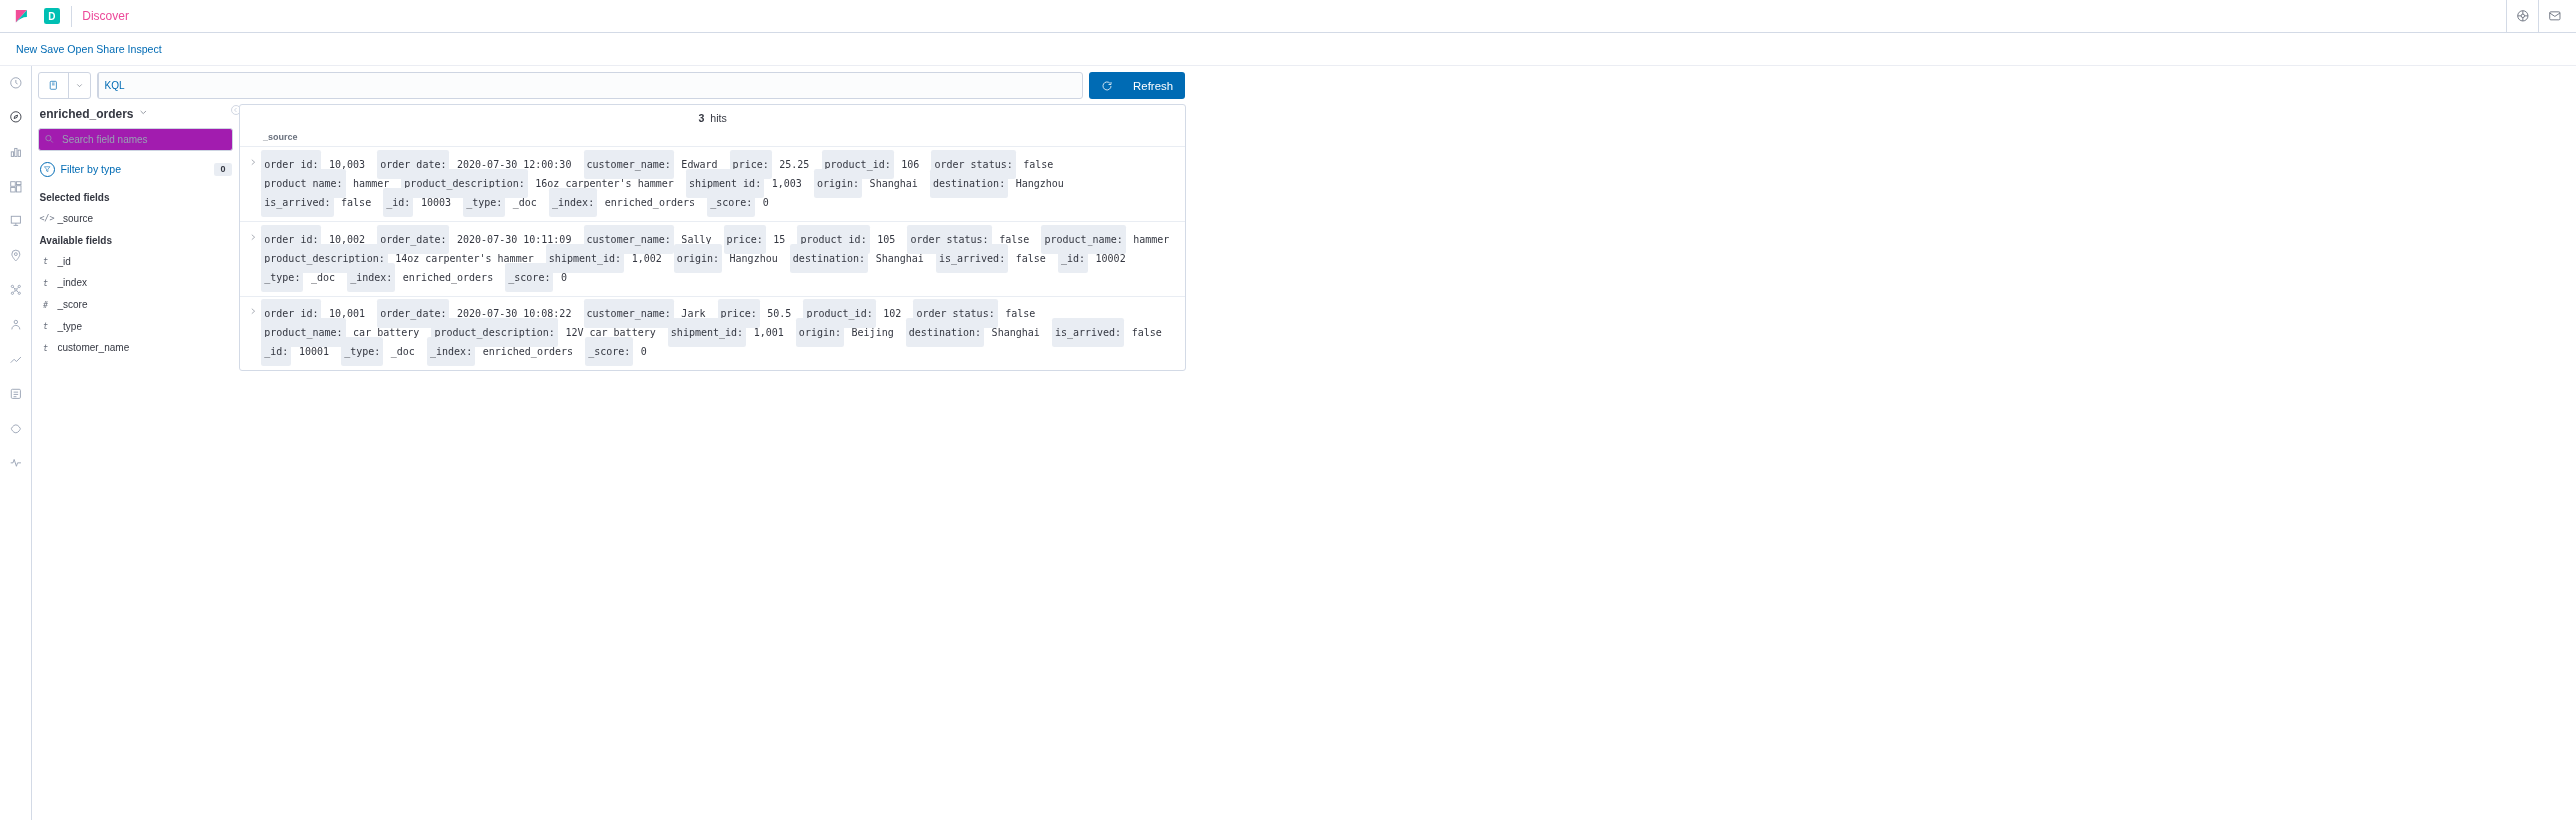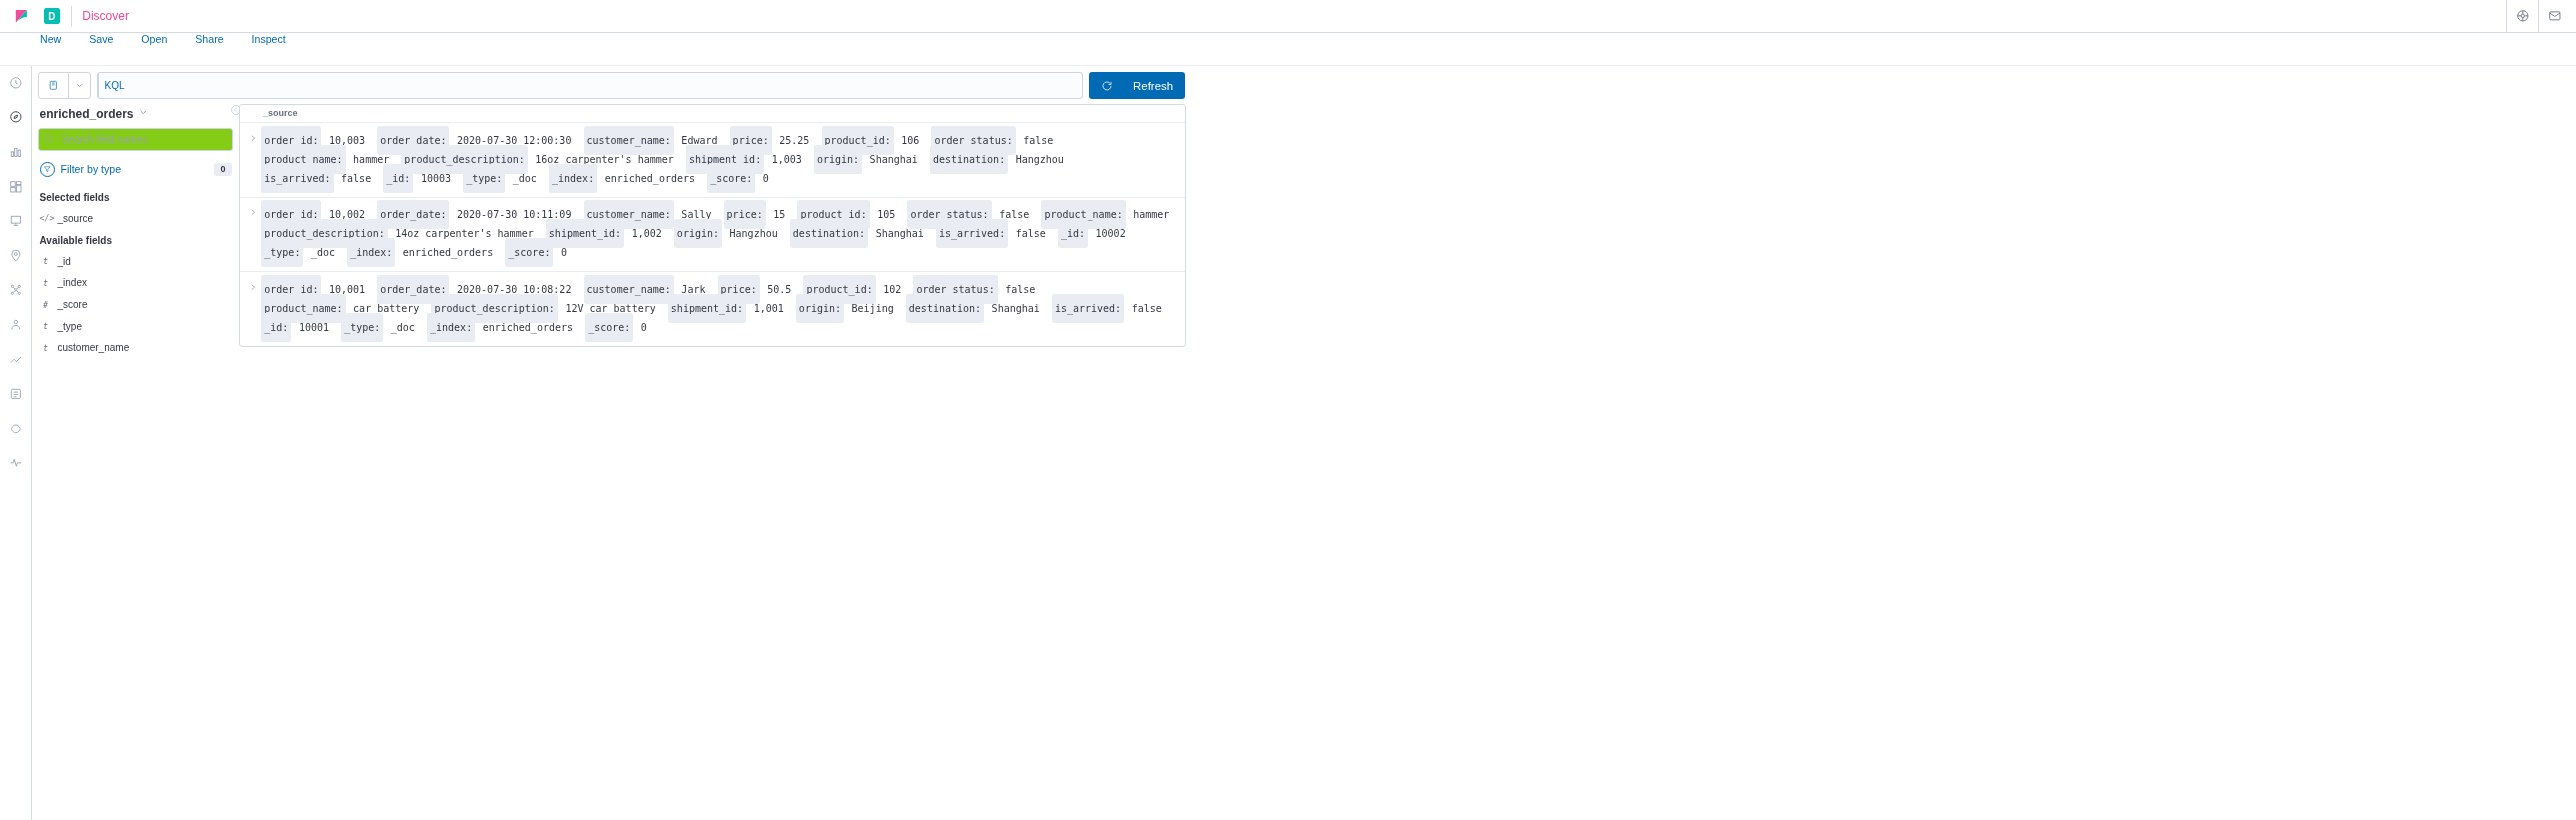--- a/index.html
+++ b/index.html
@@ -72,24 +72,24 @@
       border-left: 0.8px solid #d3dae6;
       color: #69707d;
       cursor: pointer;
     }
     .header-icon-cell svg { width: 13.7px; height: 13.7px; }
     
     
     .toolbar {
       height: 33px;
       display: flex;
-      align-items: flex-start;
-      padding-left: 40px;
+      align-items: center;
+      padding-left: 16px;
       border-bottom: 0.8px solid #ebedf3;
-      gap: 28px;
+      gap: 3px;
     }
     .toolbar-link {
       color: #006bb4;
       font-size: 10.6px;
       cursor: pointer;
     }
     
     
     .main-wrap {
       display: flex;
@@ -266,21 +266,21 @@
       position: relative;
       margin-bottom: 7.6px;
     }
     .field-search input {
       width: 100%;
       height: 23px;
       border: 0.8px solid #ced5e2;
       border-radius: 3px;
       padding: 0 7.6px 0 23px;
       font-size: 10px;
-      background: #84cc16;
+      background: #a21caf;
       outline: none;
     }
     .field-search input::placeholder { color: #98a2b3; }
     .field-search-icon {
       position: absolute;
       left: 6px;
       top: 50%;
       transform: translateY(-50%);
       color: #98a2b3;
     }
@@ -626,20 +626,24 @@
             </div>
             <div class="field-item">
               <span class="field-type-icon"><i>t</i></span>
               <span>customer_name</span>
             </div>
           </div>
       </div>
 
       <div class="results">
         <div class="results-panel">
+          <div class="hits-line">
+            <span class="count">3</span>
+            &nbsp;<span>hits</span>
+          </div>
           <div class="col-header">_source</div>
           <div id="doc-list">
               <div class="doc-row">
                 <div class="expand-cell"><svg viewBox="0 0 24 24" width="8.4" height="8.4">
                     <path d="M8 5 L16 12 L8 19"></path>
                   </svg></div>
                 <div class="doc-source"><span class="kv"><span class="k">order_id:</span> <span class="v">10,003</span></span> <span class="kv"><span class="k">order_date:</span> <span class="v">2020-07-30 12:00:30</span></span> <span class="kv"><span class="k">customer_name:</span> <span class="v">Edward</span></span> <span class="kv"><span class="k">price:</span> <span class="v">25.25</span></span> <span class="kv"><span class="k">product_id:</span> <span class="v">106</span></span> <span class="kv"><span class="k">order_status:</span> <span class="v">false</span></span> <span class="kv"><span class="k">product_name:</span> <span class="v">hammer</span></span> <span class="kv"><span class="k">product_description:</span> <span class="v">16oz carpenter's hammer</span></span> <span class="kv"><span class="k">shipment_id:</span> <span class="v">1,003</span></span> <span class="kv"><span class="k">origin:</span> <span class="v">Shanghai</span></span> <span class="kv"><span class="k">destination:</span> <span class="v">Hangzhou</span></span> <span class="kv"><span class="k">is_arrived:</span> <span class="v">false</span></span> <span class="kv"><span class="k">_id:</span> <span class="v">10003</span></span> <span class="kv"><span class="k">_type:</span> <span class="v">_doc</span></span> <span class="kv"><span class="k">_index:</span> <span class="v">enriched_orders</span></span> <span class="kv"><span class="k">_score:</span> <span class="v">0</span></span></div>
               </div>
               <div class="doc-row">
                 <div class="expand-cell"><svg viewBox="0 0 24 24" width="8.4" height="8.4">

